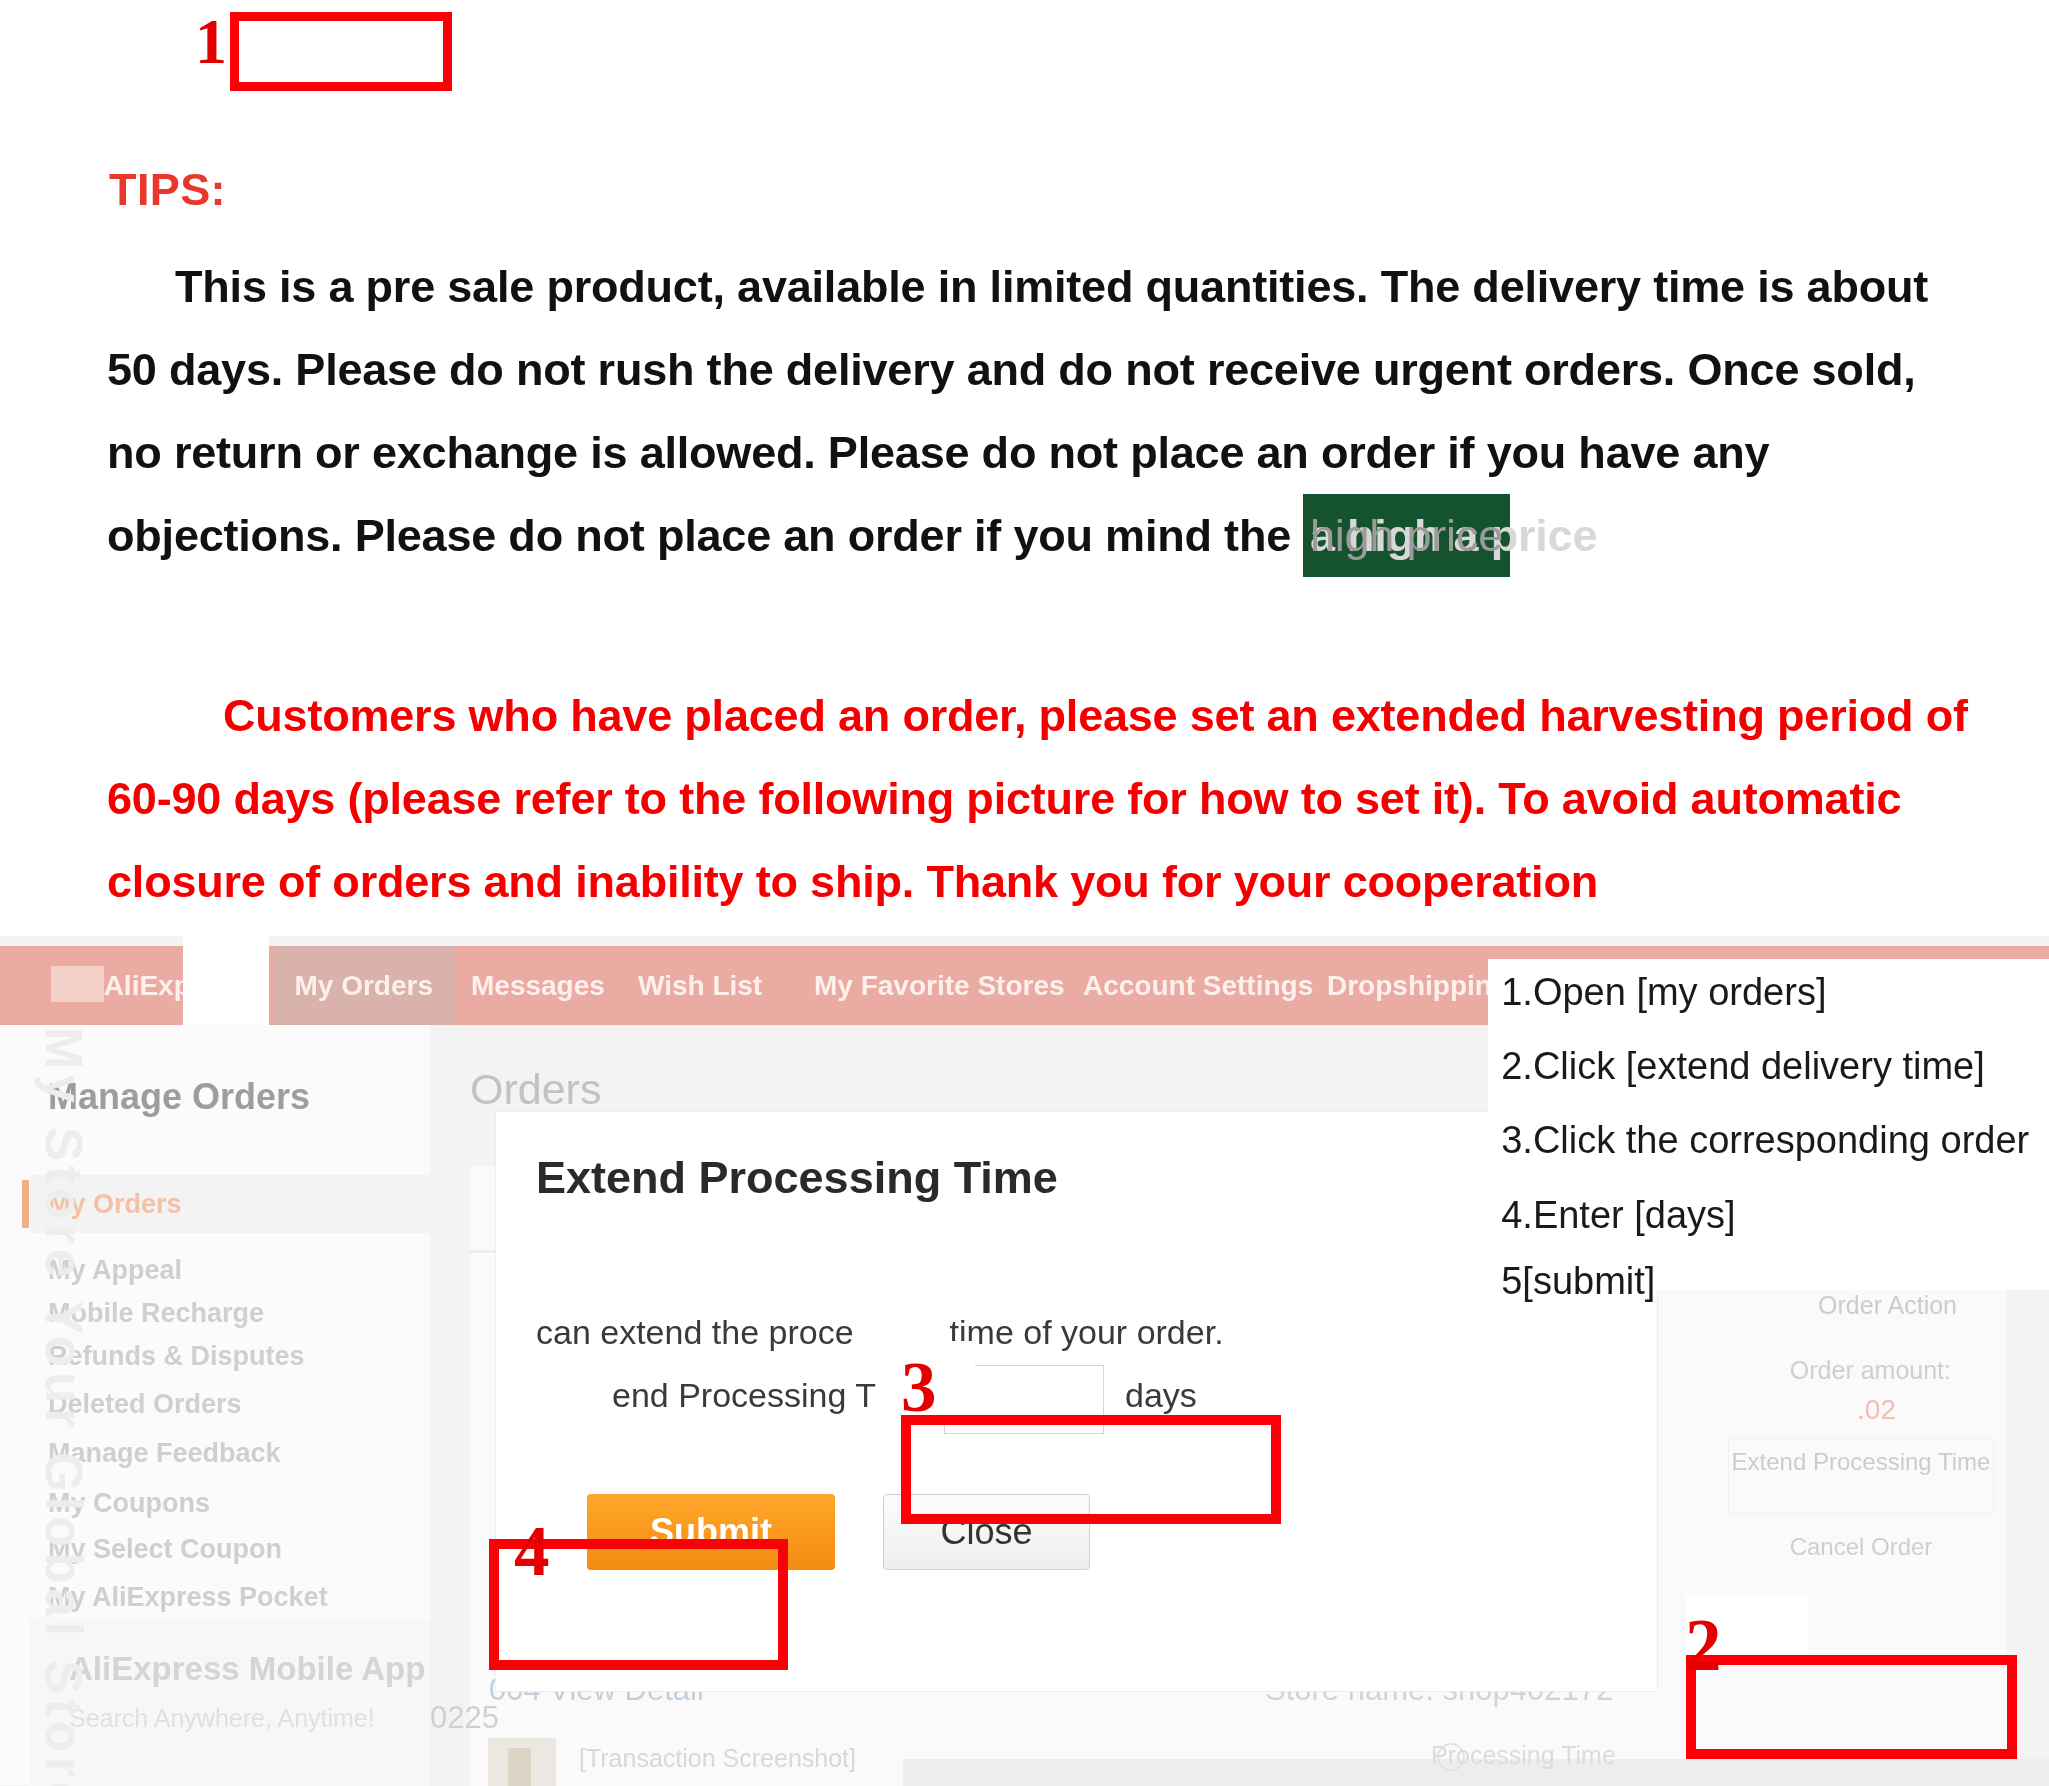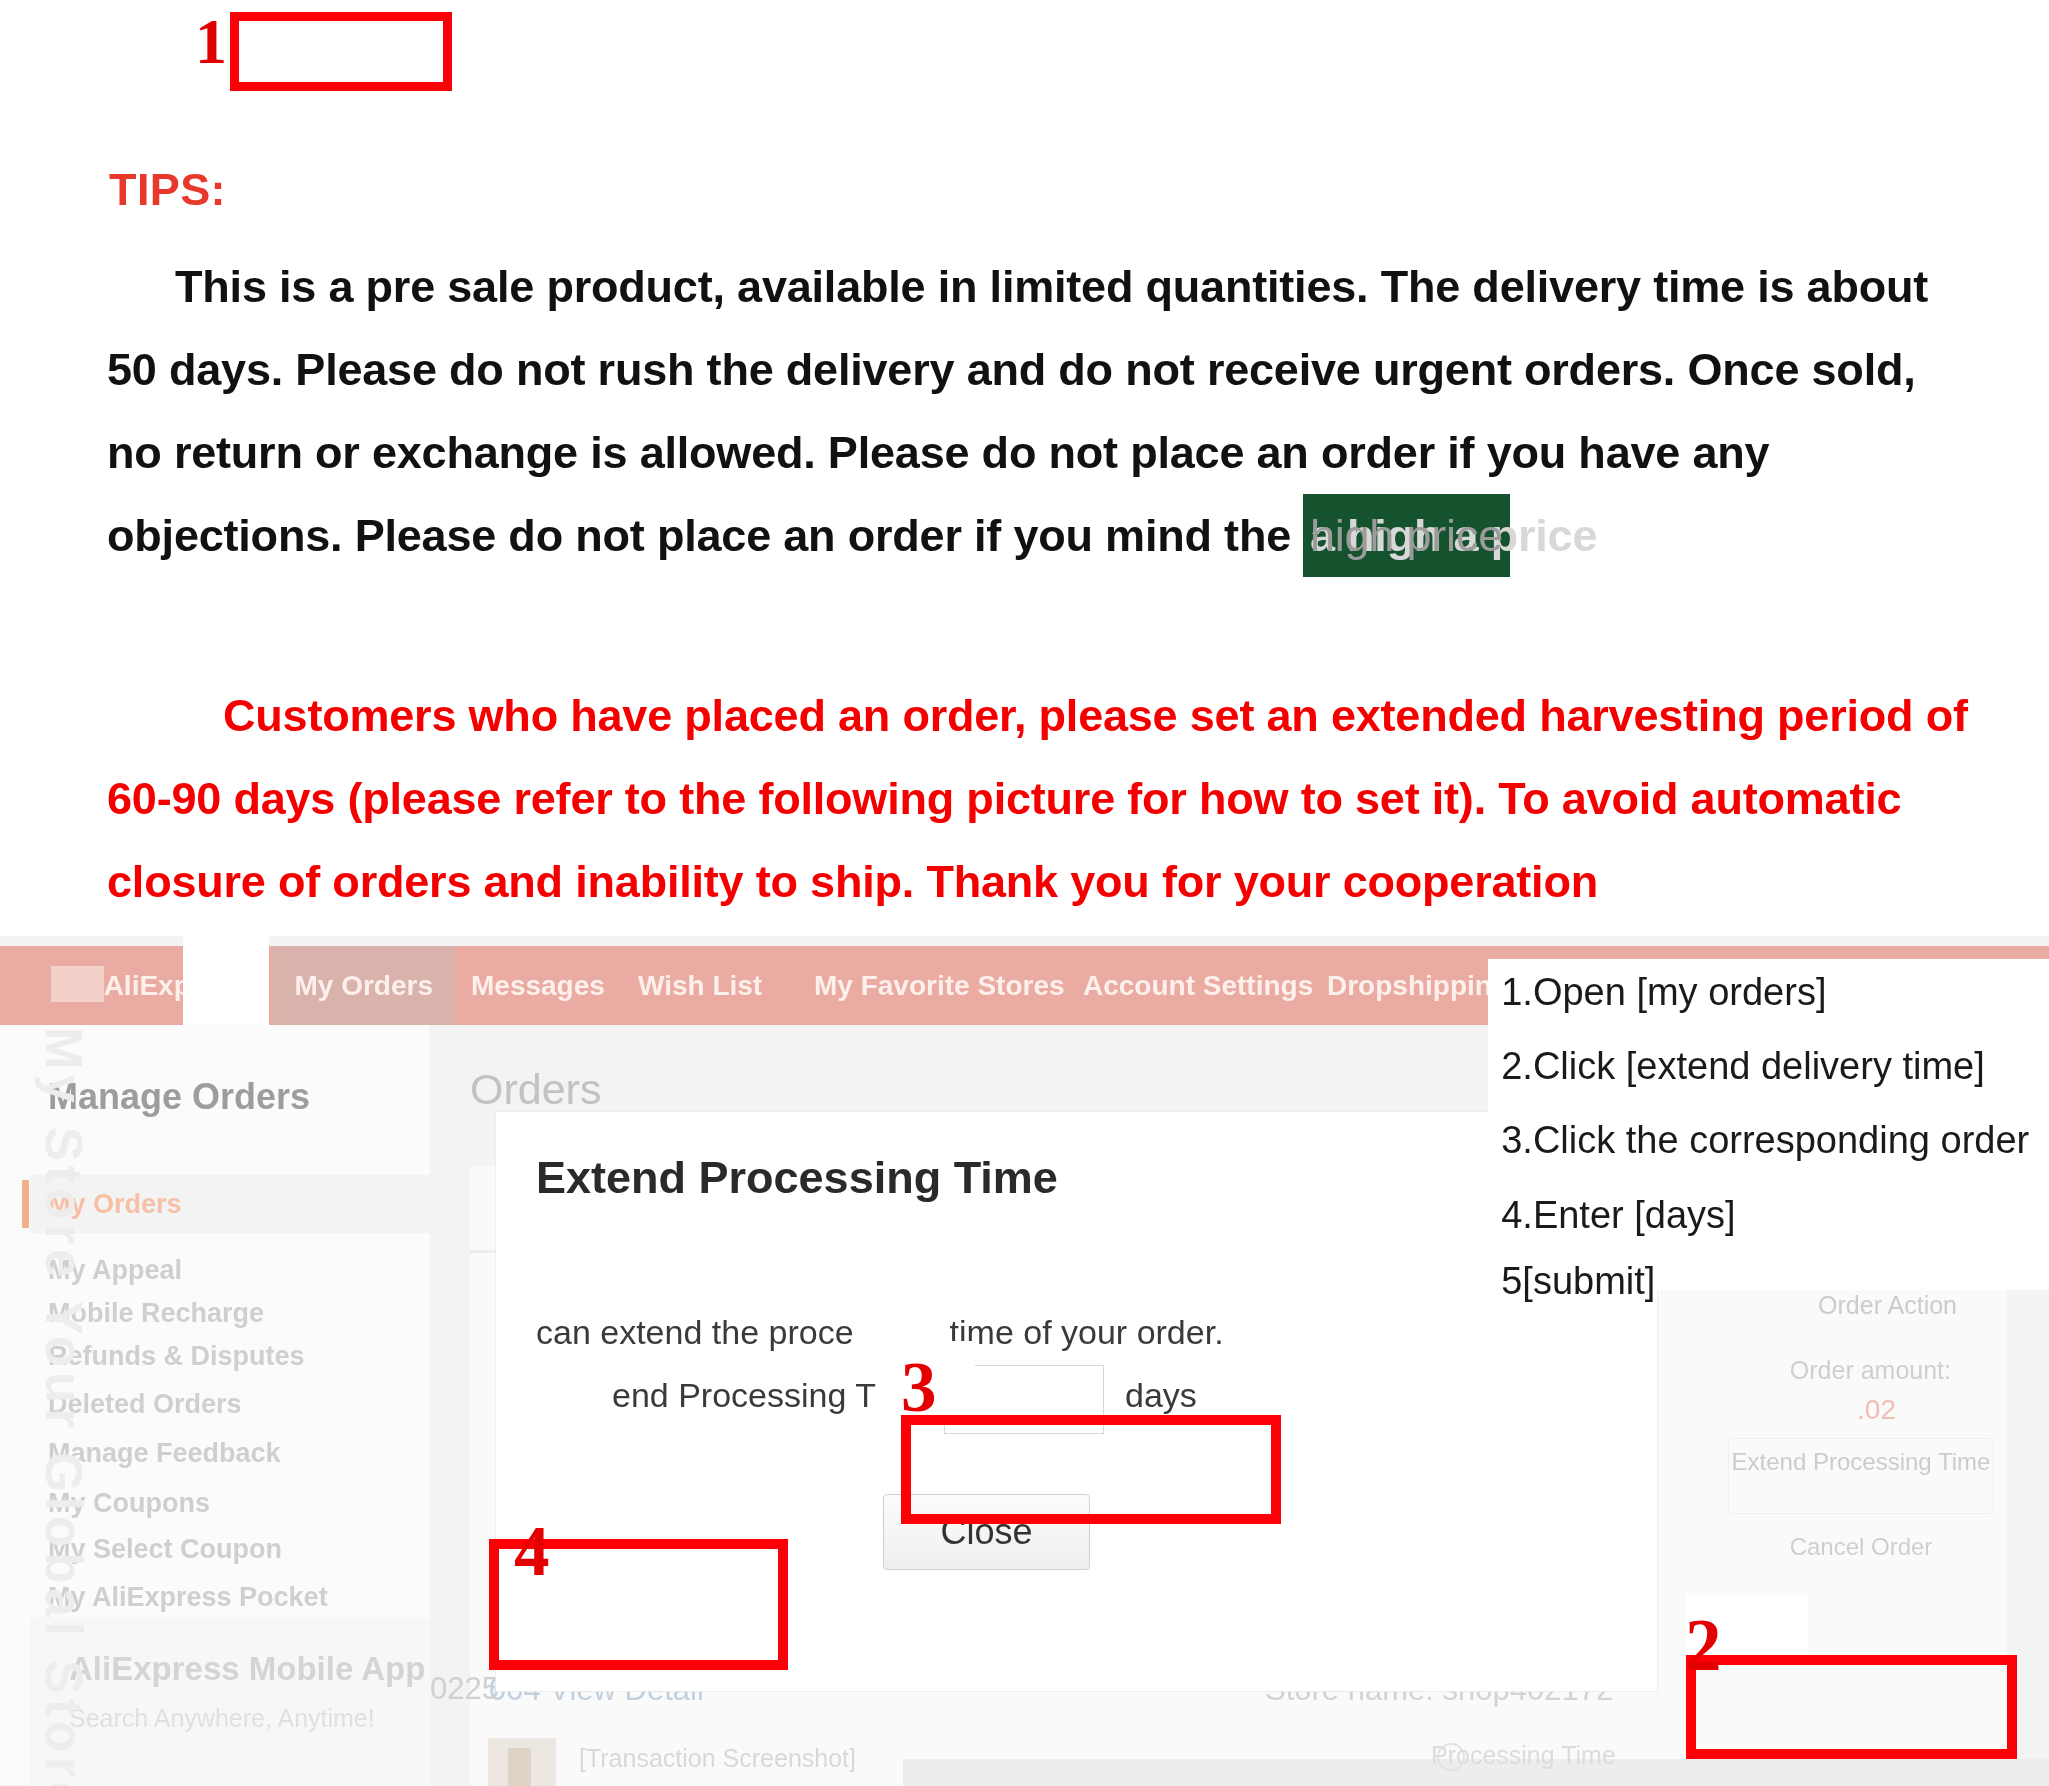--- a/index.html
+++ b/index.html
@@ -177,21 +177,21 @@
   }
   #btn-cancel{
     position:absolute;right:56px;top:508px;width:266px;height:58px;
     color:#cfcfcf;font-size:24px;text-align:center;
   }
 
   
   #order-row-head{
     position:absolute;left:473px;top:734px;width:1529px;height:48px;background:#ededed;
   }
-  #order-no{position:absolute;left:430px;top:735px;font-size:31px;color:#d0d0d0;white-space:nowrap;}
+  #order-no{position:absolute;left:430px;top:764px;font-size:31px;color:#d0d0d0;white-space:nowrap;}
   #order-viewdetail{position:absolute;left:489px;top:736px;font-size:31px;color:#c2cfdd;white-space:nowrap;}
   #order-store{position:absolute;left:1265px;top:736px;font-size:31px;color:#d3d3d3;white-space:nowrap;}
   #order-thumb{
     position:absolute;left:488px;top:802px;width:68px;height:68px;background:#ece7e0;
   }
   #order-thumb::after{
     content:"";position:absolute;left:20px;top:10px;width:23px;height:46px;
     background:#ded4c6;border-radius:2.5px;
   }
   #order-screenshot-label{position:absolute;left:579px;top:808px;font-size:25px;color:#d8d8d8;}
@@ -404,20 +404,21 @@
 
 
   <div id="modal-body-2"><span>can extend the proce</span><span class="gapdots"></span><span>time of your order.</span></div>
 
   <div id="modal-row-3">
     <span id="modal-extend-label">end Processing Time by</span>
     <input id="days-input" type="text" value="" style="">
     <span id="days-unit">days</span>
   </div>
 
+  <div id="btn-submit">Submit</div>
   <div id="btn-close">Close</div>
 </div>
 
 <div id="marker-1">1</div>
 <div id="box-1"></div>
 
 <div class="wht" style="left:876px;top:1341px;width:99px;height:83px;"></div>
 <div id="marker-3">3</div>
 <div id="box-3"></div>
 

